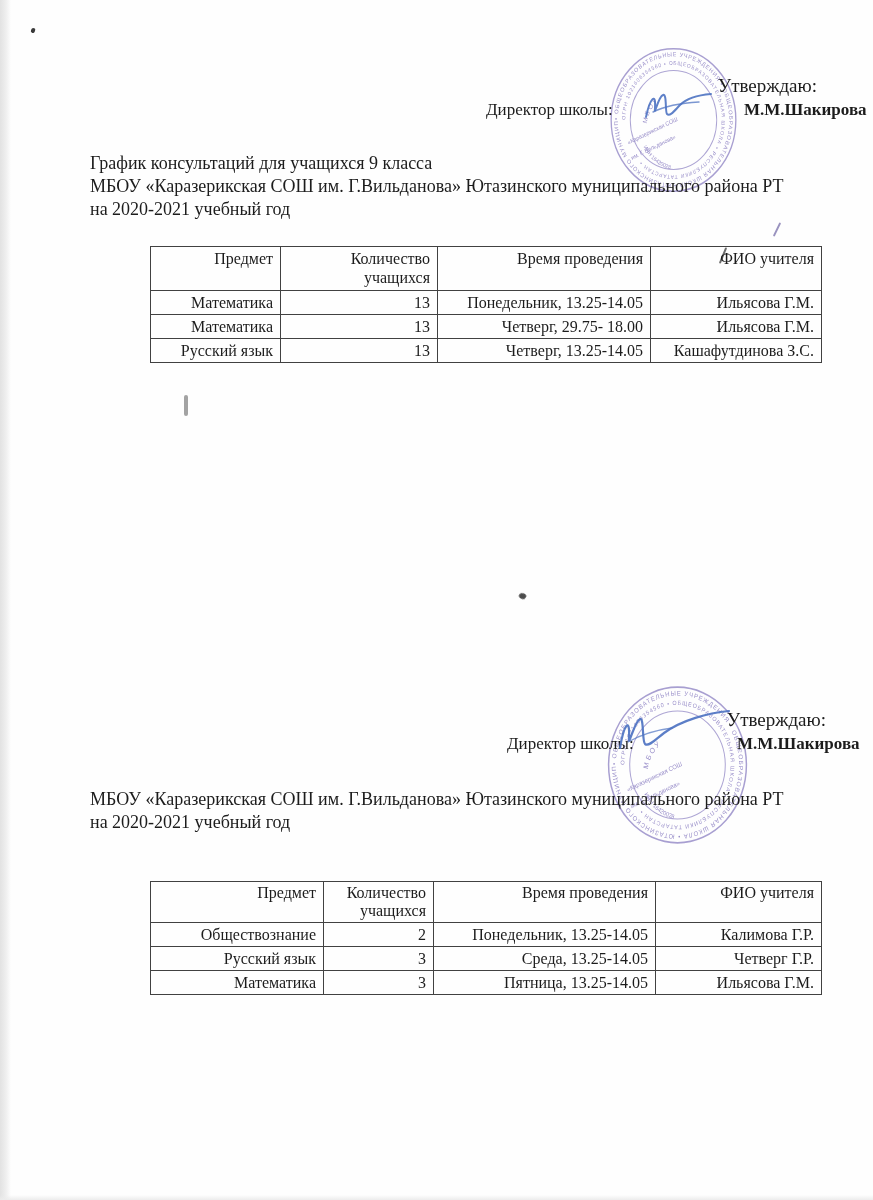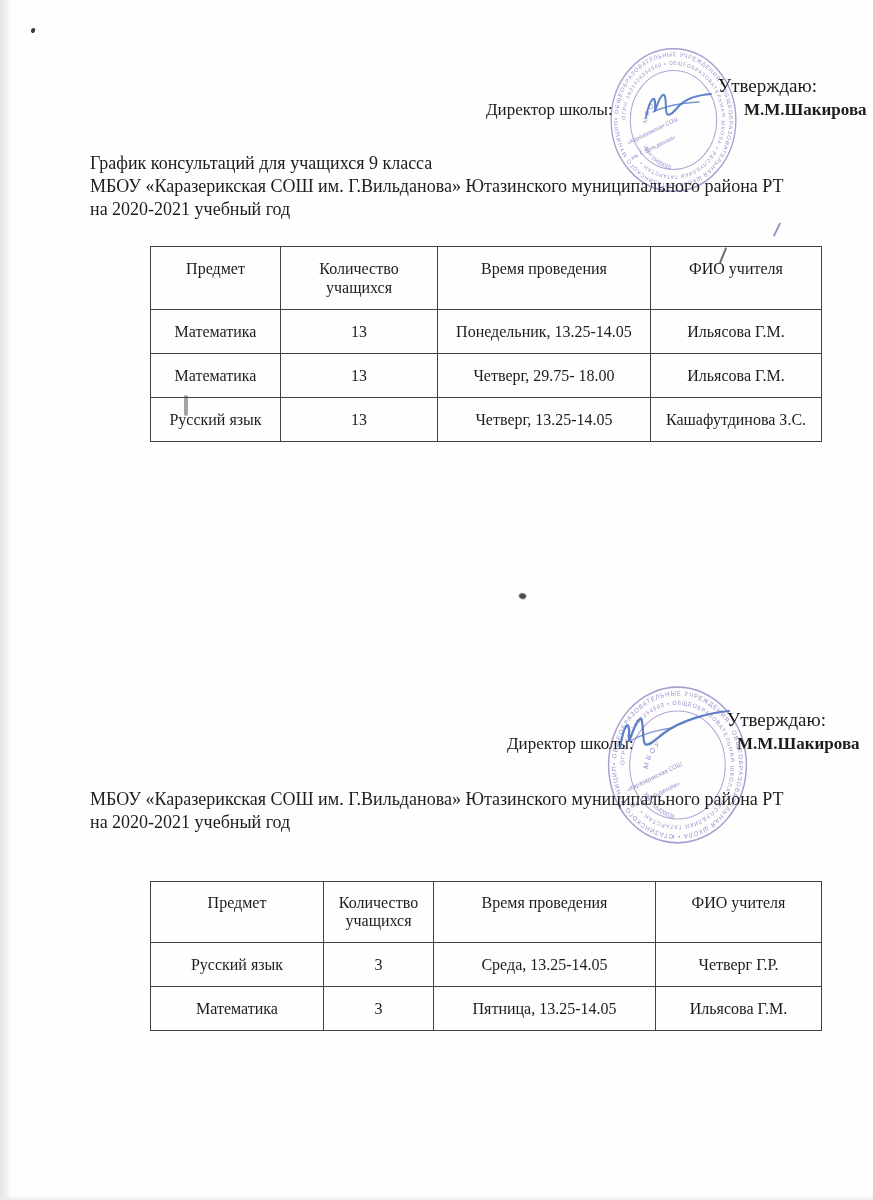--- a/index.html
+++ b/index.html
@@ -23,22 +23,22 @@
   .director-label { font-size:17px; }
   .director-name { font-size:17px;font-weight:bold; }
   .title-block { text-align:left; font-size:18px; line-height:23px; }
   .seal { opacity:.88; }
   .sig { position:absolute; }
   table.sched {
     border-collapse:collapse; table-layout:fixed; width:671px;
     font-size:16px; line-height:19px;
   }
   table.sched th, table.sched td {
-    border:1.6px solid #414141; font-weight:normal; text-align:center;
-    padding:12px 7px; vertical-align:top; overflow:hidden;
+    border:1.6px solid #414141; font-weight:normal; text-align:right;
+    padding:2px 7px; vertical-align:top; overflow:hidden;
   }
   .t1 th { height:44px; }
   .t1 td { height:23px; }
   .t2 th { height:39px; line-height:18px; }
   .t2 td { height:24px; }
   .artifact { position:absolute; }
   .speck1 { left:31px; top:28px; width:4px; height:5px; background:#3a3a3a; border-radius:60% 40% 50% 50%; transform:rotate(20deg); }
   .mark1  { left:184px; top:395px; width:4px; height:21px; background:#a3a3a3; border-radius:2px; filter:blur(.4px); }
   .speck2 { left:519px; top:593px; width:7px; height:6px; background:#4c4c4c; border-radius:70% 30% 60% 40%; transform:rotate(35deg); filter:blur(.3px); }
   .slash1 { left:722px; top:247px; width:2px; height:17px; background:#6d6d6d; transform:rotate(22deg); border-radius:2px; }
@@ -188,20 +188,26 @@
       <thead>
         <tr>
           <th>Предмет</th>
           <th>Количество учащихся</th>
           <th>Время проведения</th>
           <th>ФИО учителя</th>
         </tr>
       </thead>
       <tbody>
         <tr>
+          <td>Обществознание</td>
+          <td>2</td>
+          <td>Понедельник, 13.25-14.05</td>
+          <td>Калимова Г.Р.</td>
+        </tr>
+        <tr>
           <td>Русский язык</td>
           <td>3</td>
           <td>Среда, 13.25-14.05</td>
           <td>Четверг Г.Р.</td>
         </tr>
         <tr>
           <td>Математика</td>
           <td>3</td>
           <td>Пятница, 13.25-14.05</td>
           <td>Ильясова Г.М.</td>

